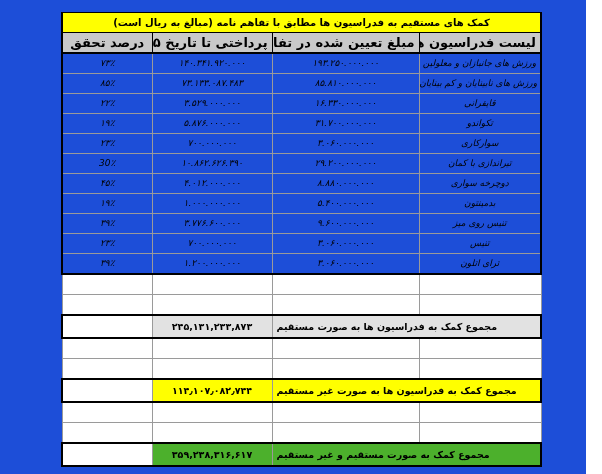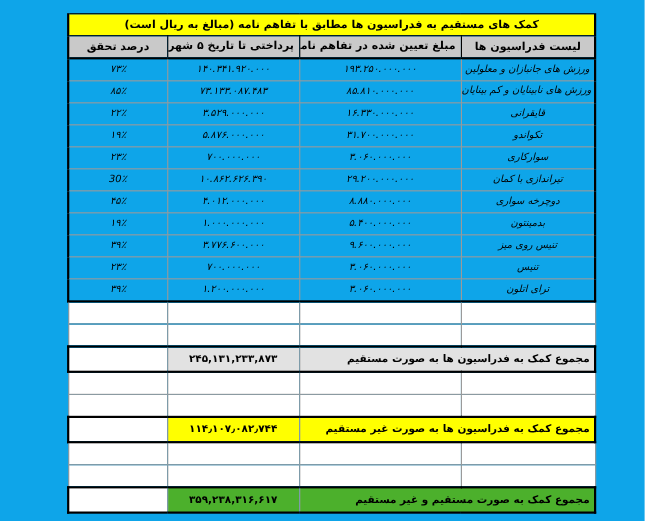--- a/index.html
+++ b/index.html
@@ -14,21 +14,21 @@
     font-family: "DejaVu Sans", "Liberation Sans", sans-serif;
     direction: rtl;
     overflow: hidden;
   }
   .sheet {
     position: absolute;
     left: 0;
     top: 0;
     width: 586px;
     height: 474px;
-    background: #0ea5e9;
+    background: #1d4ed8;
   }
   table.grid {
     position: absolute;
     left: 61px;
     top: 12px;
     width: 479px;
     border-collapse: collapse;
     table-layout: fixed;
     font-size: 9px;
     color: #000000;
@@ -54,21 +54,21 @@
     text-align: center;
     font-size: 10px;
     height: 21px;
     line-height: 21px;
     border: 1px solid #000000 !important;
   }
   .head-cell {
     background: #c9c9c9;
     font-weight: bold;
     text-align: center;
-    font-size: 10px;
+    font-size: 13px;
     height: 21px;
     line-height: 21px;
     border: 1px solid #000000 !important;
   }
   .c-name-cell {
     text-align: center;
     font-size: 9px;
     margin-left: 40px;
   }
   .num-cell {
@@ -86,21 +86,21 @@
   tr.summary-row td {
     height: 21px;
     line-height: 21px;
     font-weight: bold;
     border-top: 2px solid #000000 !important;
     border-bottom: 2px solid #000000 !important;
   }
   .sum-gray-label, .sum-gray-value { background: #e2e2e2; }
   .sum-yellow-label, .sum-yellow-value { background: #ffff00; margin-top: 48px; }
   .sum-green-label, .sum-green-value { background: #4cb02c; }
-  .sum-label { text-align: right; font-size: 9.5px; }
+  .sum-label { text-align: left; font-size: 9.5px; }
   .sum-value { text-align: center; font-size: 9.5px; }
   .sum-empty { background: #ffffff; border-top: 2px solid #000000 !important; border-bottom: 2px solid #000000 !important;}
 
   .edge-left { border-right: 2px solid #000000 !important; }
   .edge-right { border-left: 2px solid #000000 !important; }
   tr.first-data td { border-top: 2px solid #000000 !important; }
   tr.last-data td { border-bottom: 2px solid #000000 !important; }
 </style>
 </head>
 <body>

